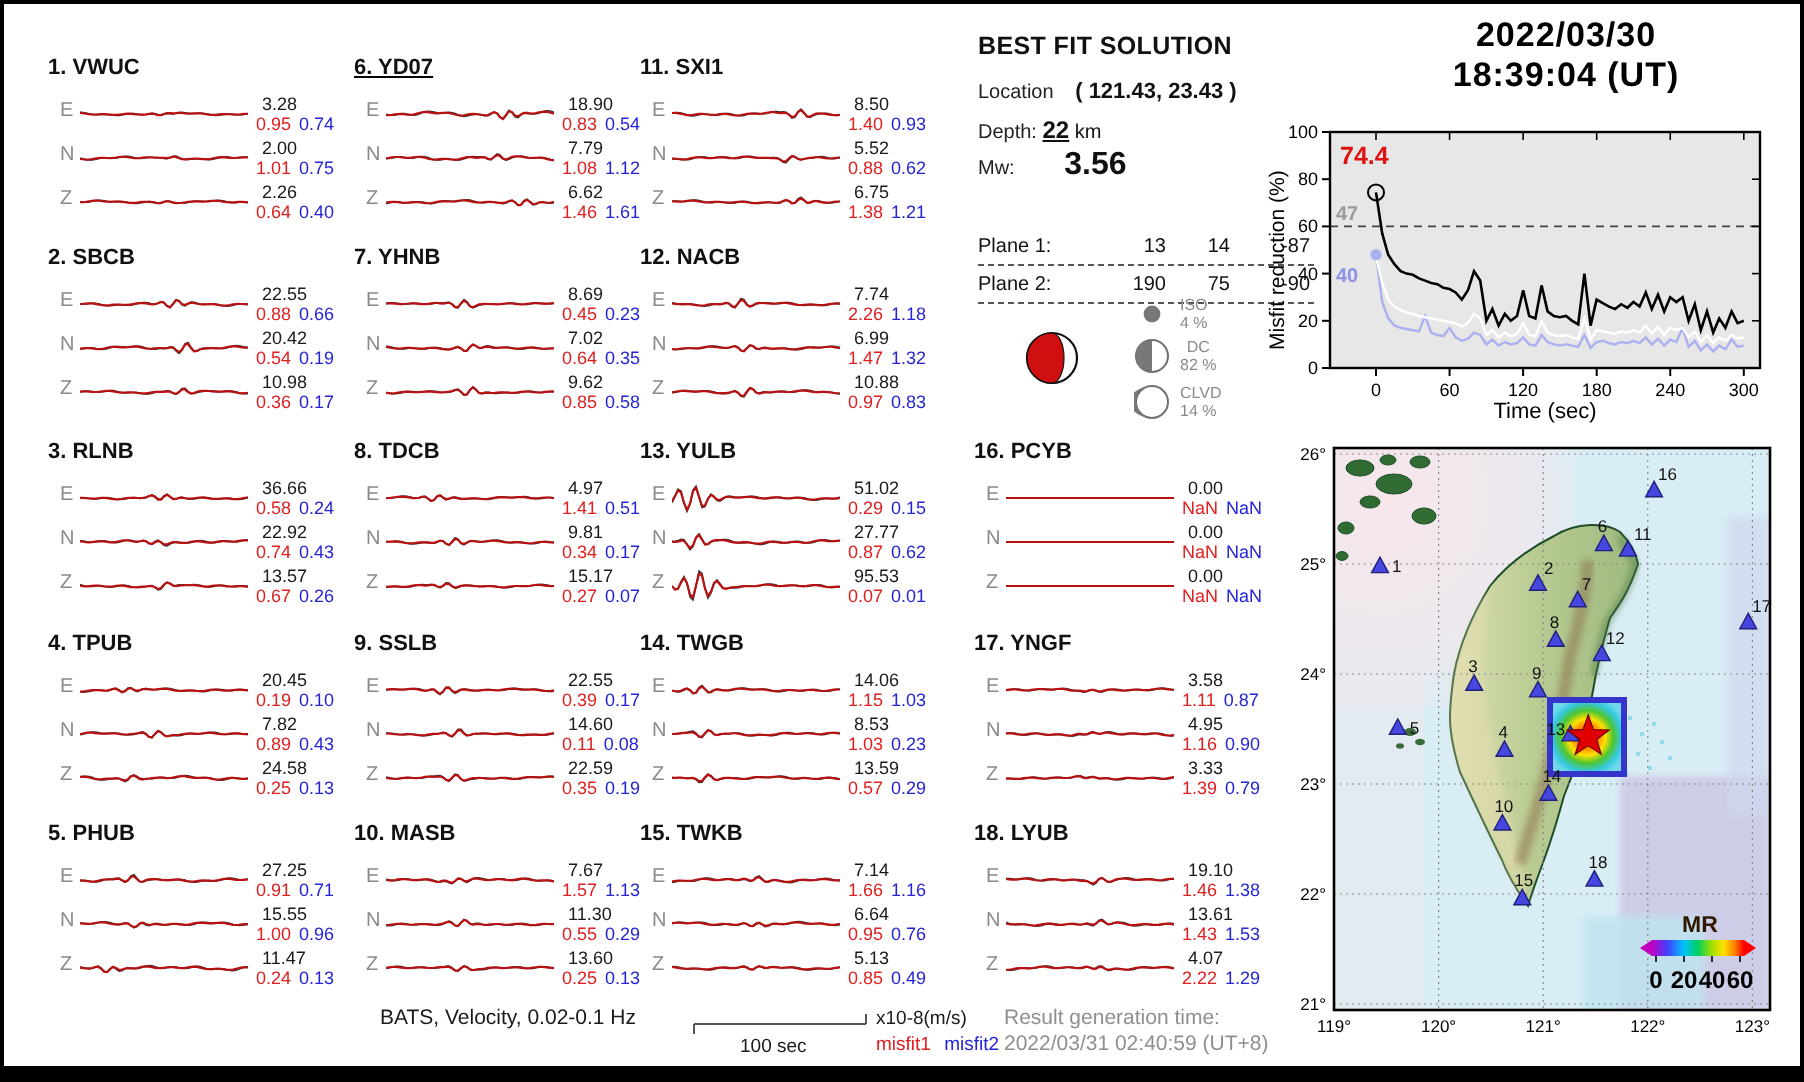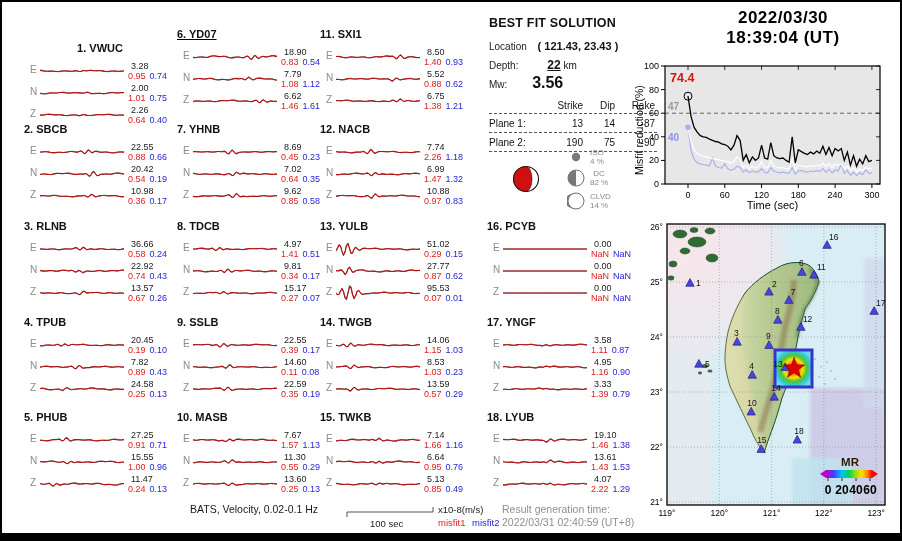--- a/index.html
+++ b/index.html
@@ -43,21 +43,21 @@
   .foot-black{font-size:10.5px;color:#1a1a1a;white-space:nowrap;}
   .foot-gray{font-size:10.5px;color:#8f8f8f;white-space:nowrap;}
   .foot-small{font-size:9.5px;white-space:nowrap;}
 </style>
 </head>
 <body>
 
 <div id="page">
 
   <div id="stations">
-      <div class="st-block" style="left: 22px; top: 40px; text-align: center;">
+      <div class="st-block" style="left: 22px; top: 26px;">
         <div class="st-title">1.  VWUC</div>
         <div class="comp-row" style="top: 18px;">
           <span class="comp-ch">E</span>
           <svg width="84" height="20" class="comp-svg">
             <path d="M0,9.20L1.5,9.22L3,9.46L4.5,9.83L6,10.18L7.5,10.38L9,10.40L10.5,10.28L12,10.17L13.5,10.18L15,10.32L16.5,10.54L18,10.69L19.5,10.68L21,10.47L22.5,10.15L24,9.87L25.5,9.74L27,9.82L28.5,10.04L30,10.27L31.5,10.39L33,10.29L34.5,9.97L36,9.71L37.5,9.92L39,10.42L40.5,10.52L42,10.06L43.5,9.71L45,9.83L46.5,9.93L48,9.63L49.5,9.24L51,9.16L52.5,9.37L54,9.62L55.5,9.76L57,9.74L58.5,9.63L60,9.54L61.5,9.60L63,9.84L64.5,10.19L66,10.52L67.5,10.70L69,10.66L70.5,10.44L72,10.19L73.5,10.04L75,10.05L76.5,10.20L78,10.36L79.5,10.41L81,10.30L82.5,10.08L84,9.87" fill="none" stroke="#333" stroke-width="0.8"></path>
             <path d="M0,9.41L1.5,9.60L3,9.86L4.5,10.11L6,10.25L7.5,10.26L9,10.17L10.5,10.10L12,10.10L13.5,10.20L15,10.36L16.5,10.47L18,10.46L19.5,10.32L21,10.11L22.5,9.93L24,9.86L25.5,9.93L27,10.10L28.5,10.26L30,10.35L31.5,10.31L33,10.15L34.5,9.90L36,9.78L37.5,10.06L39,10.52L40.5,10.53L42,9.99L43.5,9.53L45,9.56L46.5,9.70L48,9.59L49.5,9.44L51,9.49L52.5,9.67L54,9.79L55.5,9.79L57,9.71L58.5,9.65L60,9.69L61.5,9.86L63,10.11L64.5,10.34L66,10.46L67.5,10.42L69,10.27L70.5,10.09L72,9.99L73.5,10.02L75,10.13L76.5,10.26L78,10.31L79.5,10.25L81,10.11L82.5,9.97L84,9.93" fill="none" stroke="#b81111" stroke-width="1.1"></path>
           </svg>
           <div class="vals">
             <div class="amp">3.28</div>
             <div class="mrow"><span class="m1">0.95</span><span class="m2">0.74</span></div>
@@ -701,32 +701,26 @@
     </div>
 
   <div id="solution" class="abs">
     <div class="sol-title">BEST FIT SOLUTION</div>
     <div class="sol-row" style="top:24px;">
       <span class="sol-label">Location</span>
       <span class="sol-strong" style="margin-left:8px;font-size:11px;">( 121.43,  23.43 )</span>
     </div>
     <div class="sol-row" style="top:42px;">
       <span class="sol-label">Depth:</span>
-      <span class="sol-strong" style="margin-left:26px;font-size:12px;text-decoration:underline;">22</span>
+      <span class="sol-strong" style="font-size:12px;text-decoration:underline;">22</span>
       <span>km</span>
     </div>
     <div class="sol-row" style="top:58px;">
       <span class="sol-label">Mw:</span>
       <span class="sol-strong" style="margin-left:22px;font-size:16px;">3.56</span>
-    </div>
-    <div class="sol-grid dashed" style="top:84px;padding-bottom:2px;">
-      <span></span>
-      <span>Strike</span>
-      <span>Dip</span>
-      <span>Rake</span>
     </div>
     <div class="sol-grid dashed" style="top:102px;padding-bottom:3px;">
       <span>Plane 1:</span>
       <span>13</span>
       <span>14</span>
       <span>-87</span>
     </div>
     <div class="sol-grid dashed" style="top:121px;padding-bottom:3px;">
       <span>Plane 2:</span>
       <span>190</span>

